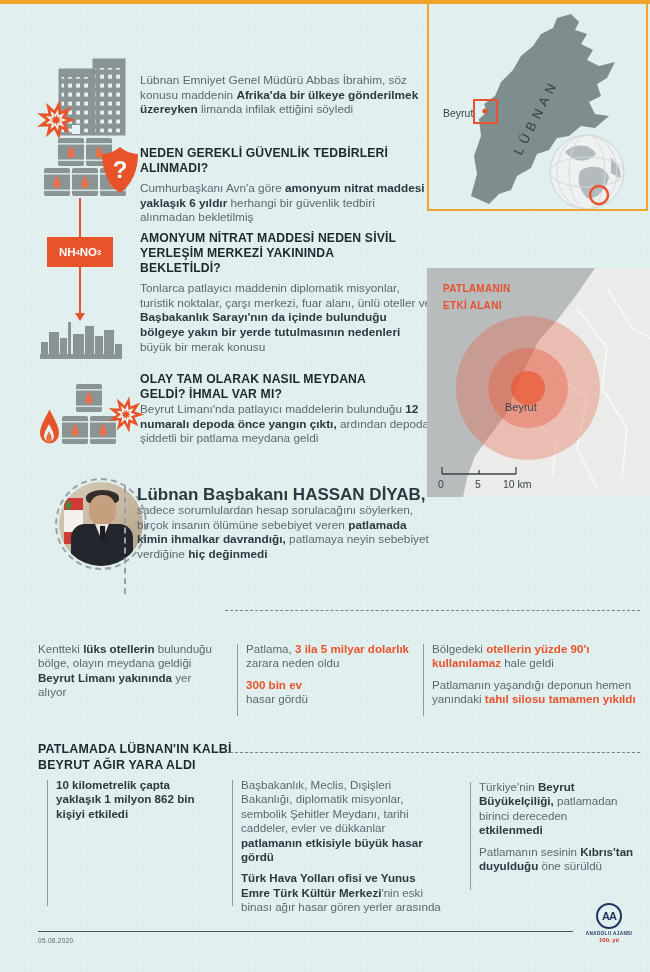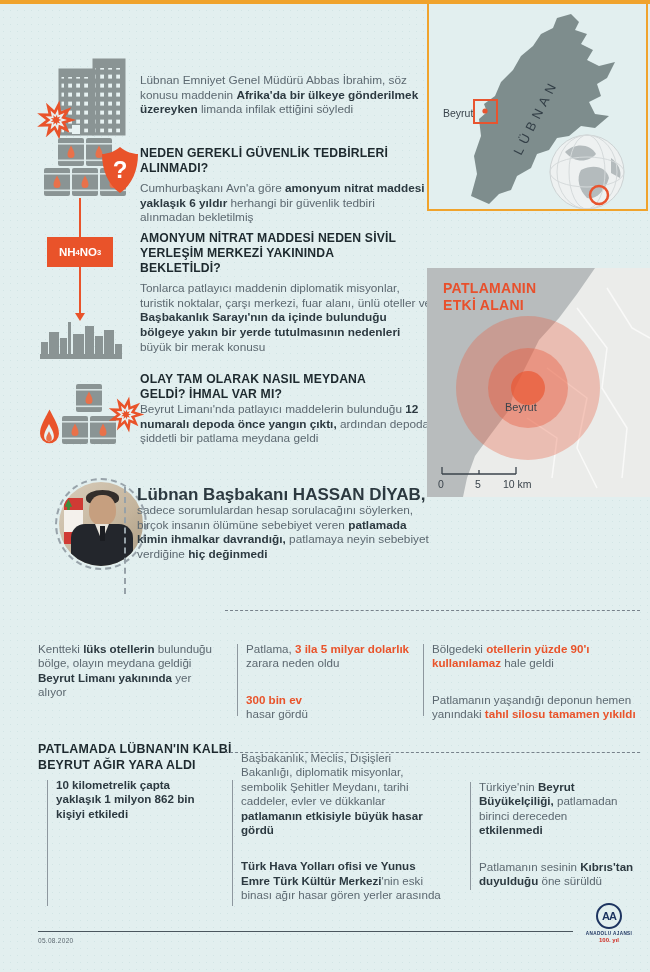--- a/index.html
+++ b/index.html
@@ -11,32 +11,32 @@
     font-family:"Liberation Sans", sans-serif;
     color:#5c6870;
   }
   .topbar{position:absolute;left:0;top:0;width:650px;height:4px;background:#f0a32c;}
   .h{position:absolute;font-weight:bold;font-size:12.2px;line-height:15px;color:#1d292e;letter-spacing:.15px;width:270px;left:140px;}
   .bd{position:absolute;font-size:11.8px;line-height:14.7px;color:#5c6870;width:292px;left:140px;}
   .b{font-weight:bold;color:#2c3940;}
   .o{font-weight:bold;color:#e9532a;}
   .sub{font-size:7.5px;}
   .para{white-space:pre-line;margin:0;}
-  .para + .para{margin-top:22px;}
+  .para + .para{margin-top:7px;}
   .sechead{position:absolute;font-weight:bold;font-size:12.4px;line-height:15.5px;color:#1d292e;letter-spacing:.2px;}
   .dashrule{position:absolute;border-top:1.5px dashed #77828b;height:0;}
   .vr{position:absolute;border-left:1.5px solid #8d979e;width:0;}
   .col{position:absolute;font-size:11.6px;line-height:14.4px;color:#5c6870;}
   .nh-badge{position:absolute;left:47px;top:237px;width:66px;height:30px;background:#e9532a;color:#fff;
     font-weight:bold;font-size:11.5px;display:flex;align-items:center;justify-content:center;z-index:3;}
   .orangeline{position:absolute;left:79px;top:198px;width:2px;height:116px;background:#e9532a;z-index:2;}
   .arrowhead{position:absolute;left:75px;top:313px;width:0;height:0;border-left:5px solid transparent;border-right:5px solid transparent;border-top:8px solid #e9532a;z-index:2;}
   .panel1{position:absolute;left:427px;top:2px;width:217px;height:205px;border:2px solid #f0a32c;background:#e2efef;}
   .panel2{position:absolute;left:427px;top:268px;width:223px;height:229px;background:#ebecea;}
-  .panel2-title{position:absolute;left:16px;top:12px;color:#e8502c;font-weight:bold;font-size:14px;line-height:17px;letter-spacing:.3px;}
+  .panel2-title{position:absolute;left:16px;top:12px;color:#e8502c;font-weight:bold;font-size:10px;line-height:17px;letter-spacing:.3px;}
   .pm-ring{position:absolute;left:55px;top:478px;width:92px;height:92px;border:2px dashed #98a3aa;border-radius:50%;box-sizing:border-box;}
   .pm-photo{position:absolute;left:59px;top:482px;width:84px;height:84px;border-radius:50%;overflow:hidden;
     background:linear-gradient(135deg,#d8cdbb 0%,#c4b49c 60%,#a99a82 100%);}
   .pm-flag{position:absolute;left:5px;top:16px;width:19px;height:46px;
     background:linear-gradient(180deg,#d03a34 0 26%,#f4f1ec 26% 74%,#d03a34 74% 100%);}
   .pm-cedar{position:absolute;left:5px;top:17px;width:9px;height:11px;background:#3d8f3d;
     clip-path:polygon(50% 0,90% 70%,65% 70%,65% 100%,35% 100%,35% 70%,10% 70%);}
   .pm-hair{position:absolute;left:27px;top:8px;width:33px;height:15px;background:#332e2b;border-radius:50% 50% 40% 40%;}
   .pm-face{position:absolute;left:30px;top:13px;width:27px;height:31px;background:#c69f7f;border-radius:46%;}
   .pm-suit{position:absolute;left:12px;top:42px;width:62px;height:44px;background:#23262c;border-radius:14px 14px 0 0;}
@@ -180,21 +180,21 @@
   </div>
 
   <div class="sechead" style="left:38px;top:742px;width:200px">PATLAMADA LÜBNAN'IN KALBİ BEYRUT AĞIR YARA ALDI</div>
   <div class="dashrule" style="left:225px;top:752px;width:415px"></div>
 
   <div class="vr" style="left:47px;top:780px;height:126px"></div>
   <div class="col" style="left:56px;top:778px;width:158px">
     <p class="para"><span class="b">10 kilometrelik çapta yaklaşık 1 milyon 862 bin kişiyi etkiledi</span></p>
   </div>
   <div class="vr" style="left:232px;top:780px;height:126px"></div>
-  <div class="col" style="left:241px;top:751px;width:202px">
+  <div class="col" style="left:241px;top:778px;width:202px">
     <p class="para"><span>Başbakanlık, Meclis, Dışişleri Bakanlığı, diplomatik misyonlar, sembolik Şehitler Meydanı, tarihi caddeler, evler ve dükkanlar </span><span class="b">patlamanın etkisiyle büyük hasar gördü</span></p>
     <p class="para"><span class="b">Türk Hava Yolları ofisi ve Yunus Emre Türk Kültür Merkezi</span><span>'nin eski binası ağır hasar gören yerler arasında</span></p>
   </div>
   <div class="vr" style="left:470px;top:782px;height:108px"></div>
   <div class="col" style="left:479px;top:780px;width:155px">
     <p class="para"><span>Türkiye'nin </span><span class="b">Beyrut Büyükelçiliği,</span><span> patlamadan birinci dereceden </span><span class="b">etkilenmedi</span></p>
     <p class="para"><span>Patlamanın sesinin </span><span class="b">Kıbrıs'tan duyulduğu</span><span> öne sürüldü</span></p>
   </div>
 
   <div class="panel1">

